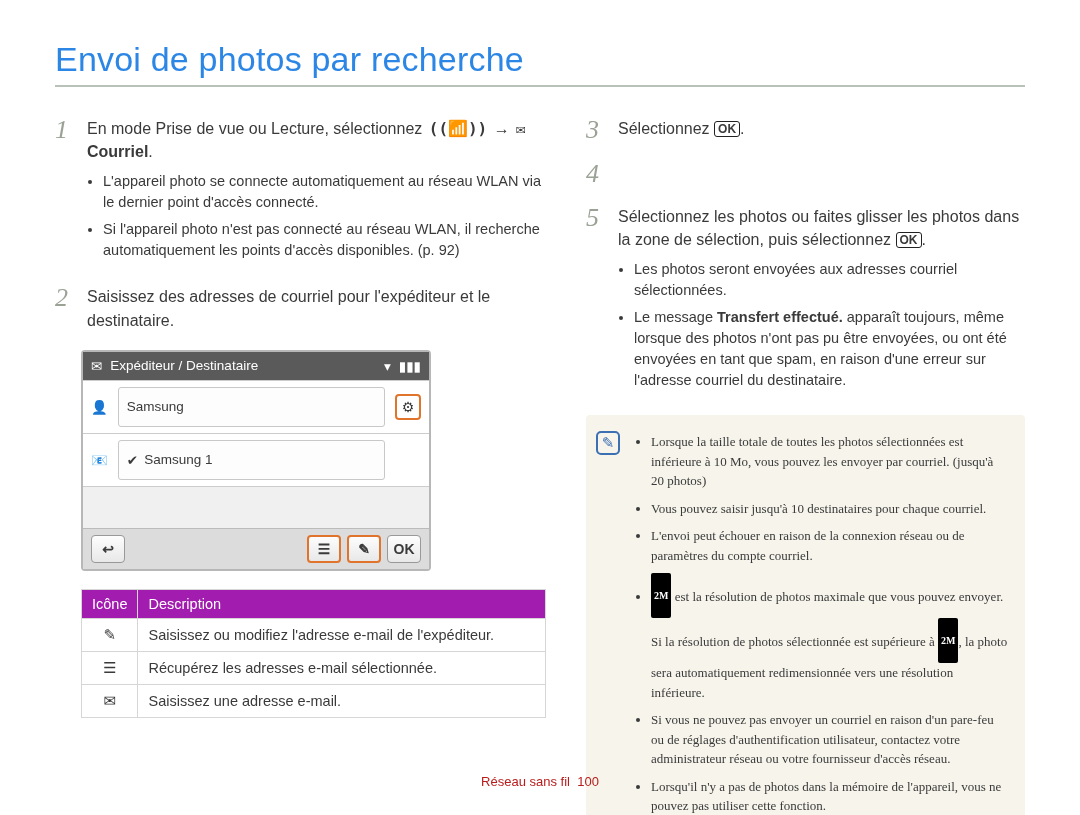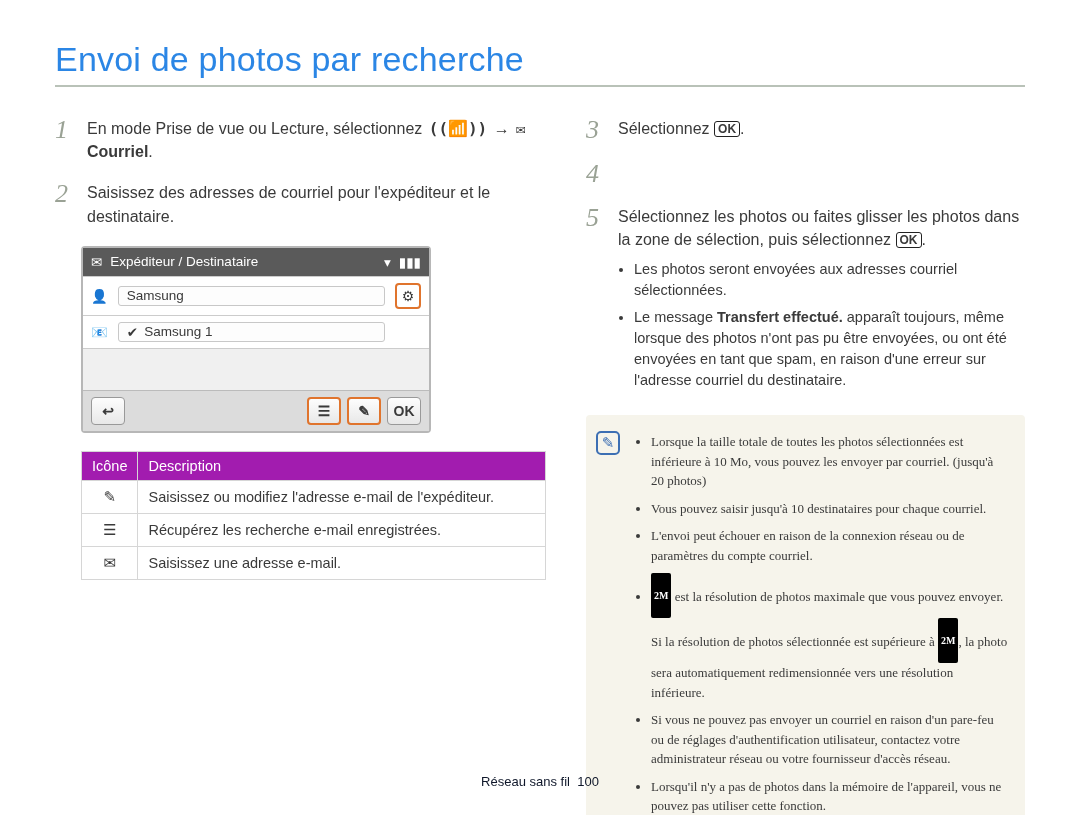--- a/index.html
+++ b/index.html
@@ -84,21 +84,21 @@
   .cu-row {
     display: flex;
     align-items: center;
     gap: 10px;
     padding: 6px 8px;
     background: #fff;
     border-top: 1px solid #ccc;
   }
   .cu-row .box {
     flex: 1;
-    height: 20px;
+    height: 40px;
     border: 1px solid #c8c8c8;
     border-radius: 3px;
     display: flex;
     align-items: center;
     padding: 0 8px;
     background: #fdfdfd;
   }
   .cu-row .sq {
     width: 26px; height: 26px;
     border: 2px solid #e0742d;
@@ -179,36 +179,40 @@
     padding: 15px 3px;
     border-radius: 2px;
     vertical-align: 2px;
   }
 
   .footer {
     position: absolute;
     left: 0; right: 0; bottom: 26px;
     text-align: center;
     font-size: 13px;
-    color: #0f172a;
+    color: #b91c1c;
   }
 </style>
 </head>
 <body>
 
 <h1 class="page-title">Envoi de photos par recherche</h1>
 <hr class="title-rule">
 
 <div class="columns">
 
   <div class="col">
     <div class="step">
       <div class="step-num">1</div>
       <div class="step-body">
         <span>En mode Prise de vue ou Lecture, sélectionnez </span><span class="icon-inline">((📶))</span><span> → </span><span class="icon-inline">✉</span><strong> Courriel</strong><span>.</span>
+        <ul class="bullets">
+          <li>L'appareil photo se connecte automatiquement au réseau WLAN via le dernier point d'accès connecté.</li>
+          <li>Si l'appareil photo n'est pas connecté au réseau WLAN, il recherche automatiquement les points d'accès disponibles. (p. 92)</li>
+        </ul>
       </div>
     </div>
 
     <div class="step">
       <div class="step-num">2</div>
       <div class="step-body">Saisissez des adresses de courriel pour l'expéditeur et le destinataire.</div>
     </div>
 
     <div class="camera-ui">
       <div class="cu-header">
@@ -250,21 +254,21 @@
           <th>Description</th>
         </tr>
       </thead>
       <tbody>
         <tr>
           <td class="icoc">✎</td>
           <td>Saisissez ou modifiez l'adresse e-mail de l'expéditeur.</td>
         </tr>
         <tr>
           <td class="icoc">☰</td>
-          <td>Récupérez les recherche e-mail enregistrées.</td>
+          <td>Récupérez les adresses e-mail sélectionnée.</td>
         </tr>
         <tr>
           <td class="icoc">✉</td>
           <td>Saisissez une adresse e-mail.</td>
         </tr>
       </tbody>
     </table>
   </div>
 
   <div class="col">

